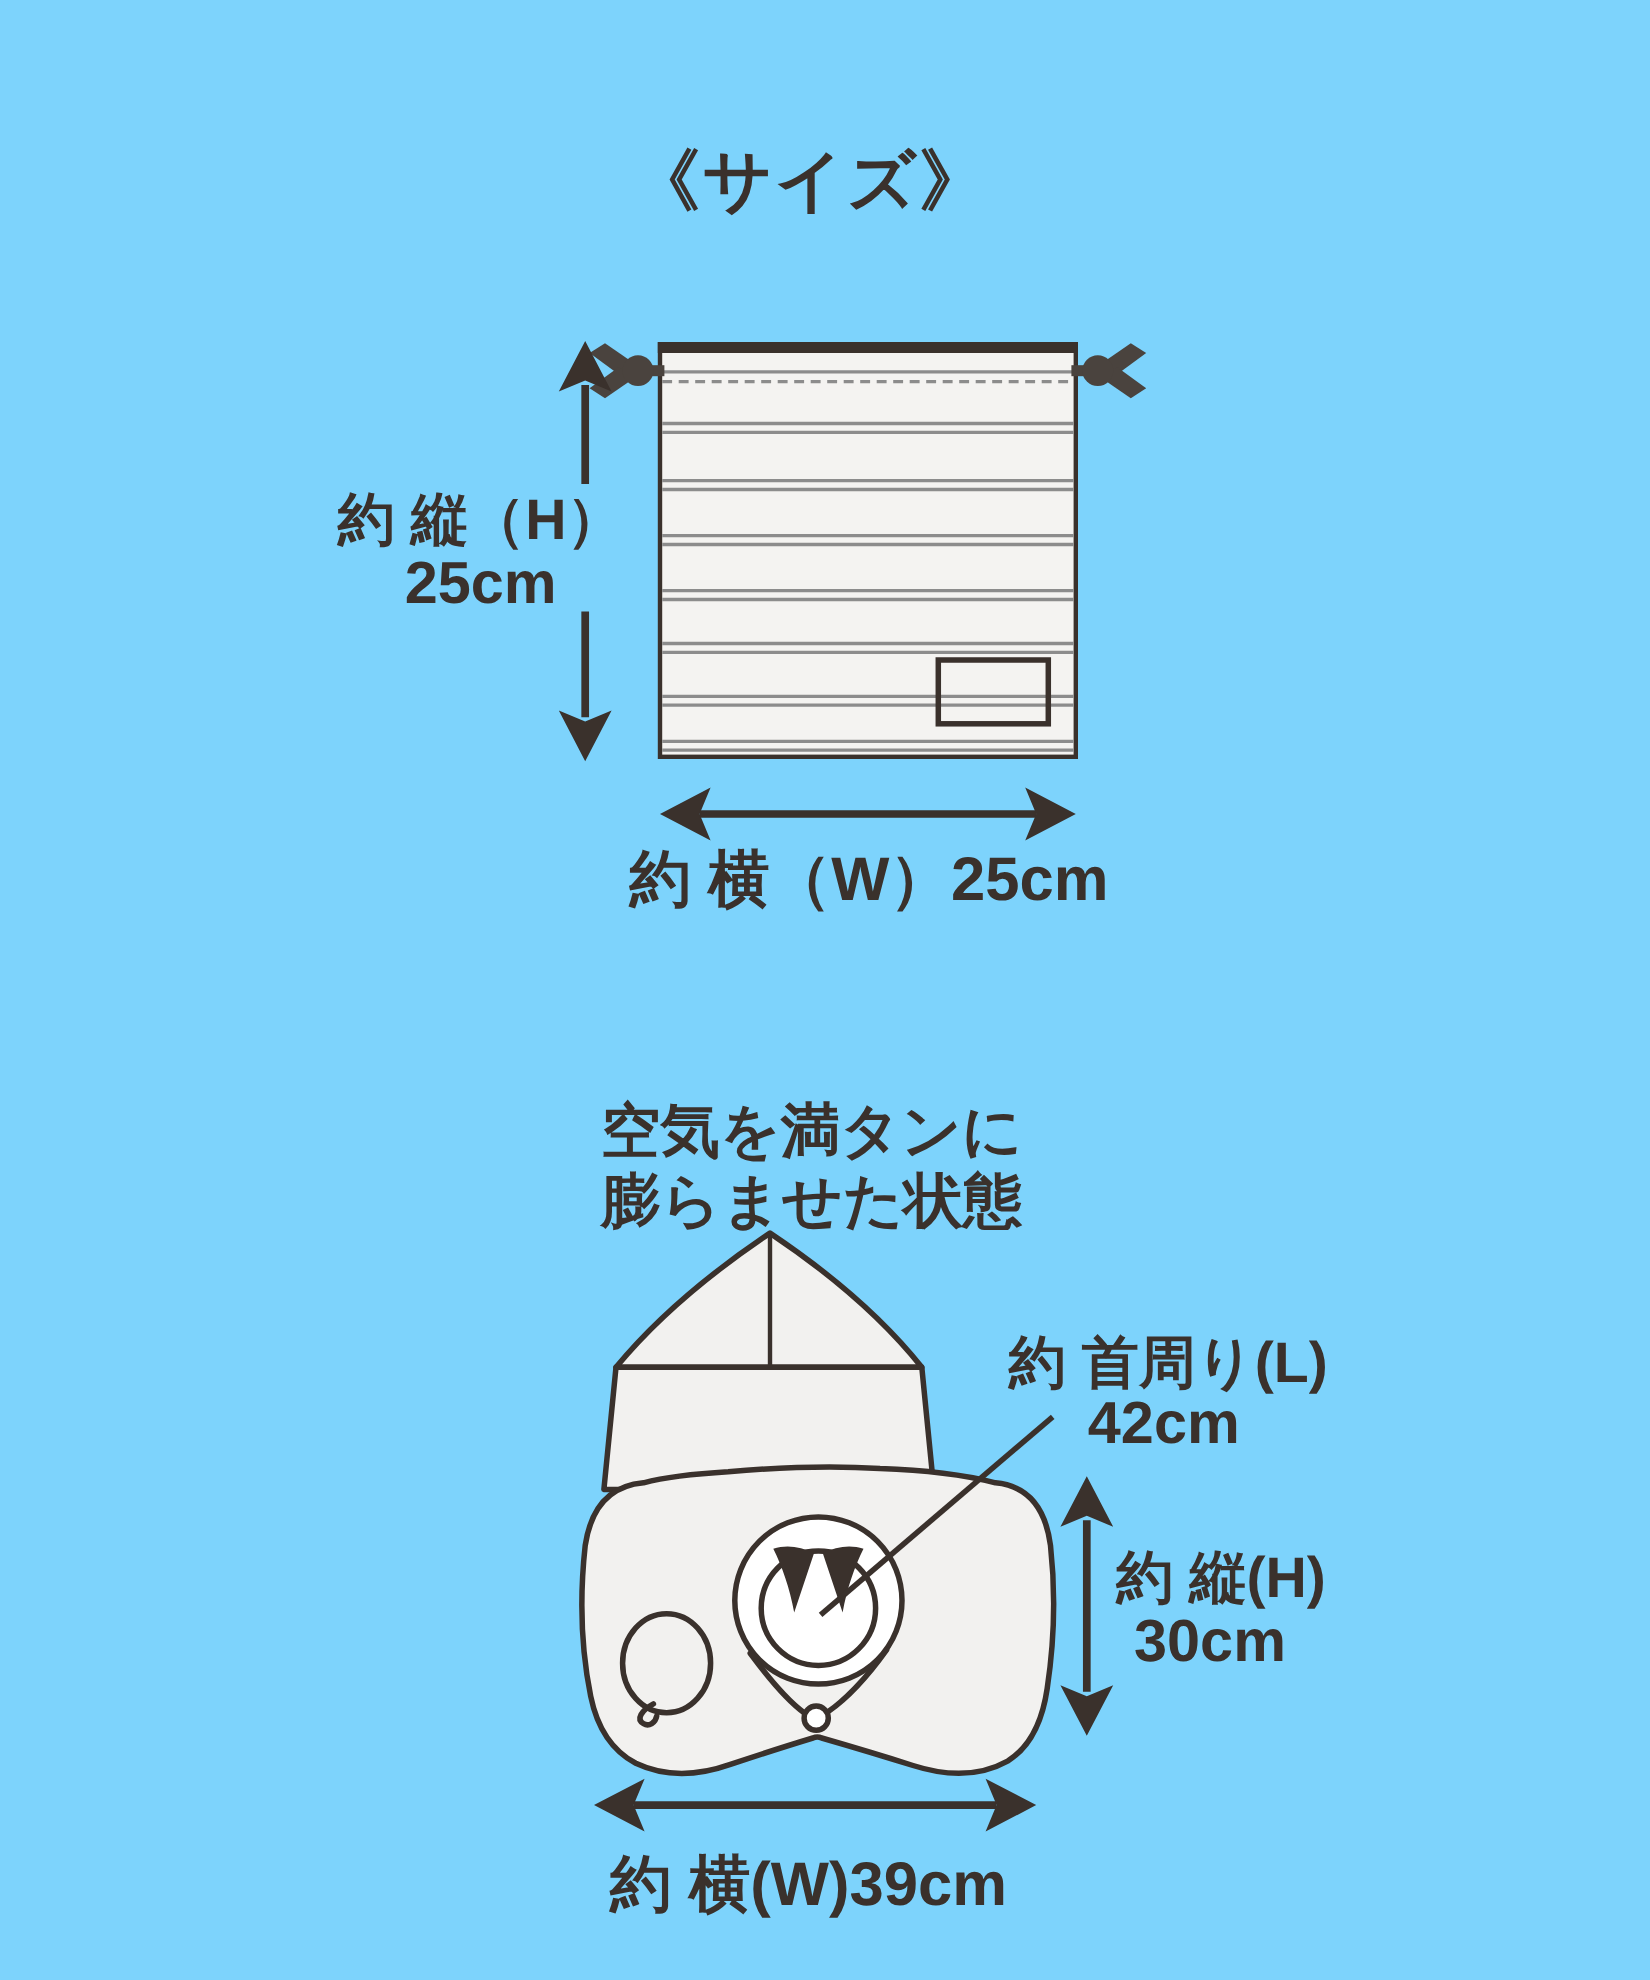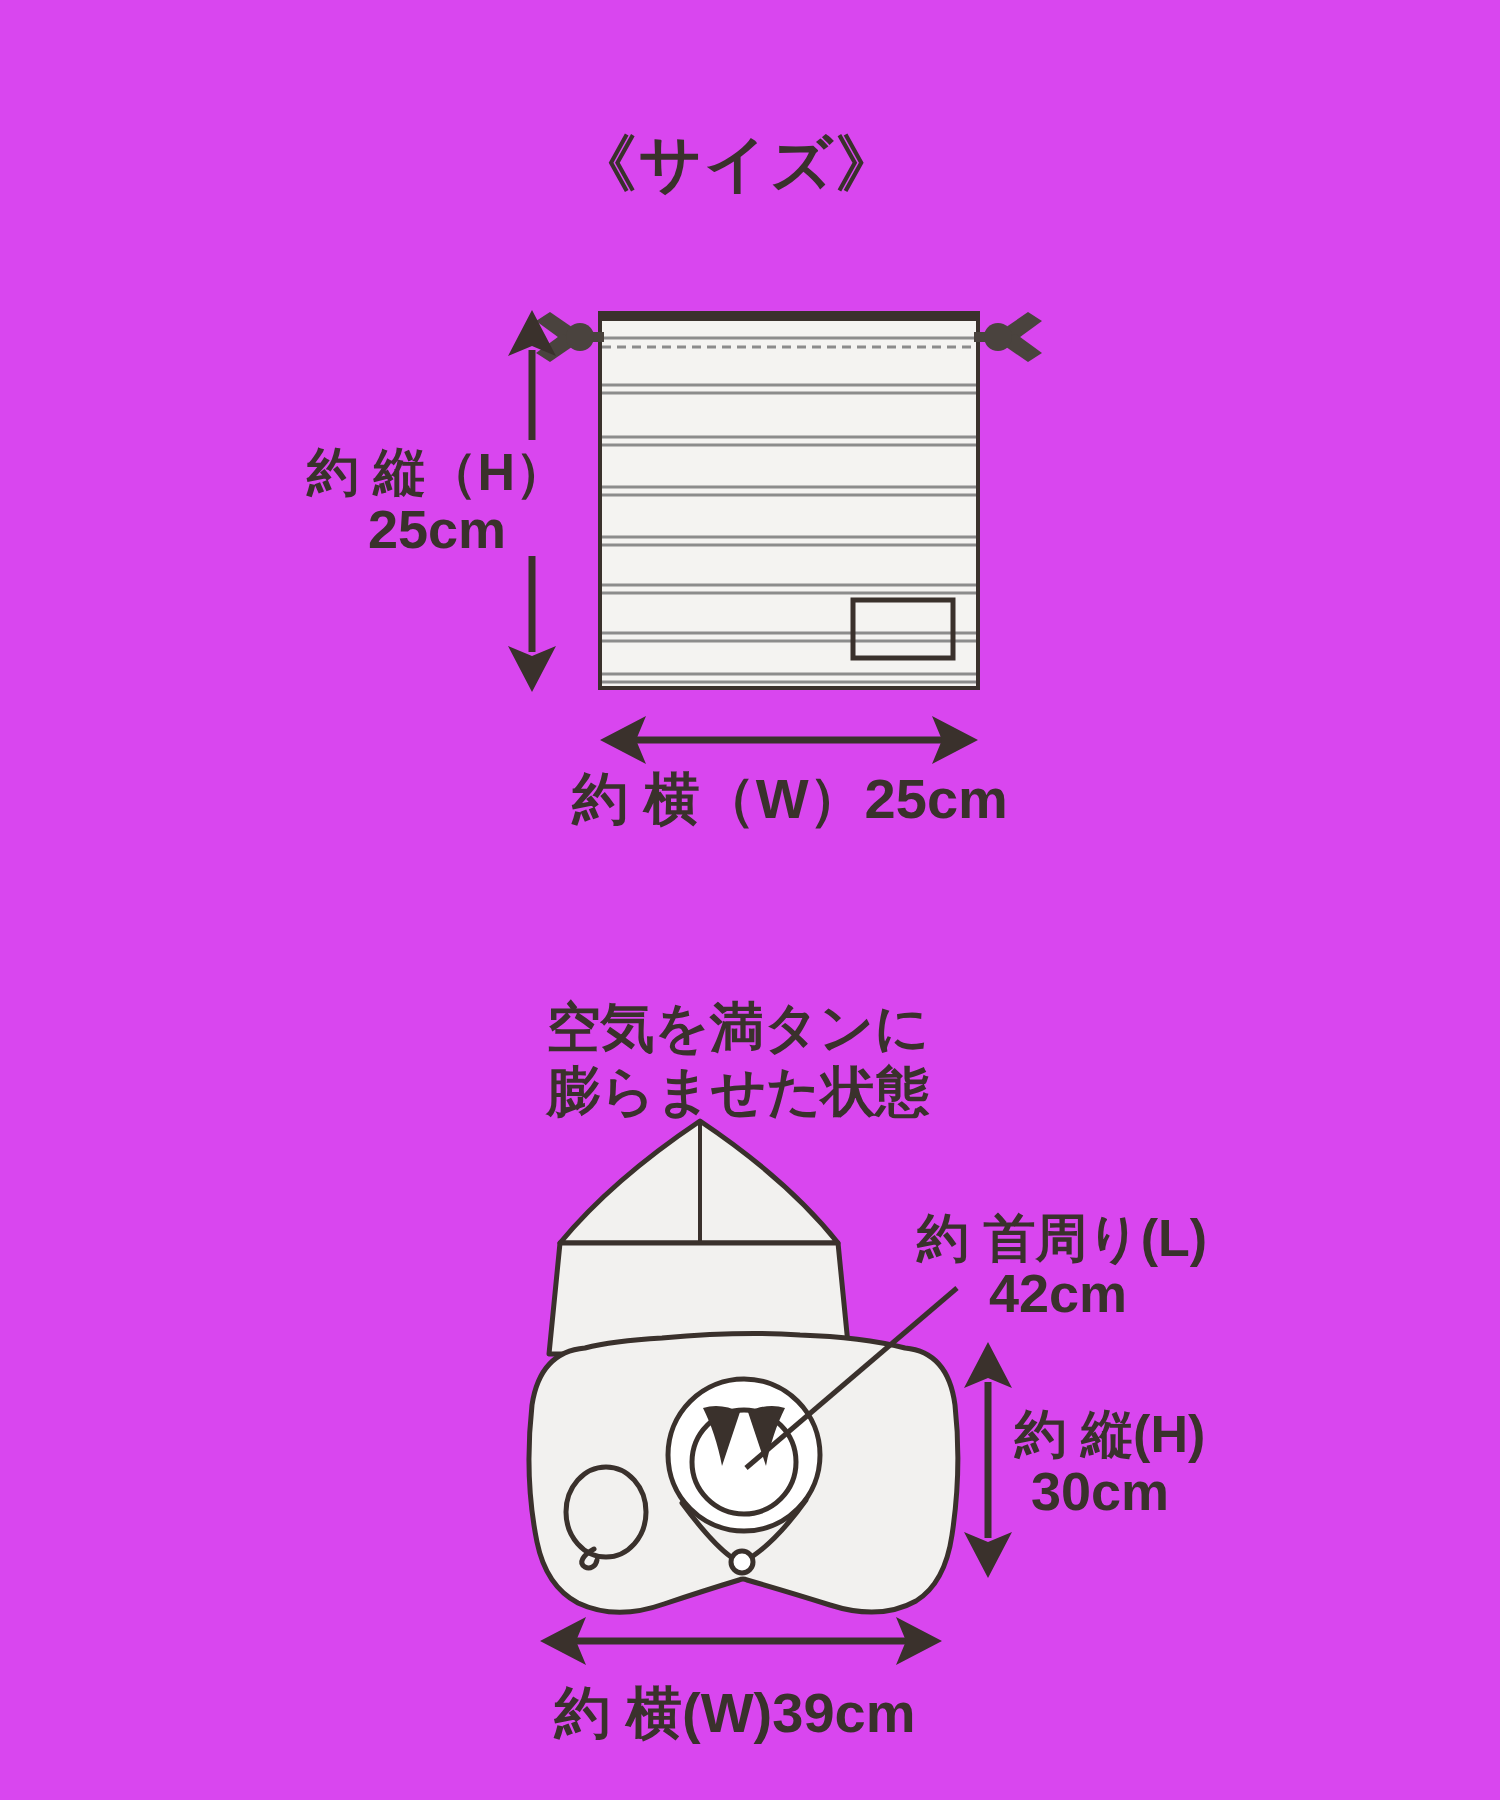--- a/index.html
+++ b/index.html
@@ -3,21 +3,21 @@
 <meta charset="utf-8">
 <style>
   :root{
     --ink:#3a312c;
     --line-gray:#8c8c8c;
     --bag-fill:#f4f3f1;
     --pillow-fill:#f2f1ef;
     --knot:#4a433e;
   }
   html,body{margin:0;padding:0;background:#ffffff;}
-  .page{position:relative;width:1500px;height:1800px;background:#d946ef;overflow:hidden;}
+  .page{position:relative;width:1500px;height:1800px;background:#7dd3fc;overflow:hidden;}
   svg{position:absolute;left:0;top:0;}
   svg text{
     font-family:"Liberation Sans","DejaVu Sans",sans-serif;
     font-weight:bold;
     fill:var(--ink);
   }
   .t-title{font-size:62px;letter-spacing:2px;}
   .t-dim{font-size:52px;}
   .t-num{font-size:54px;}
   .t-big{font-size:56px;}

